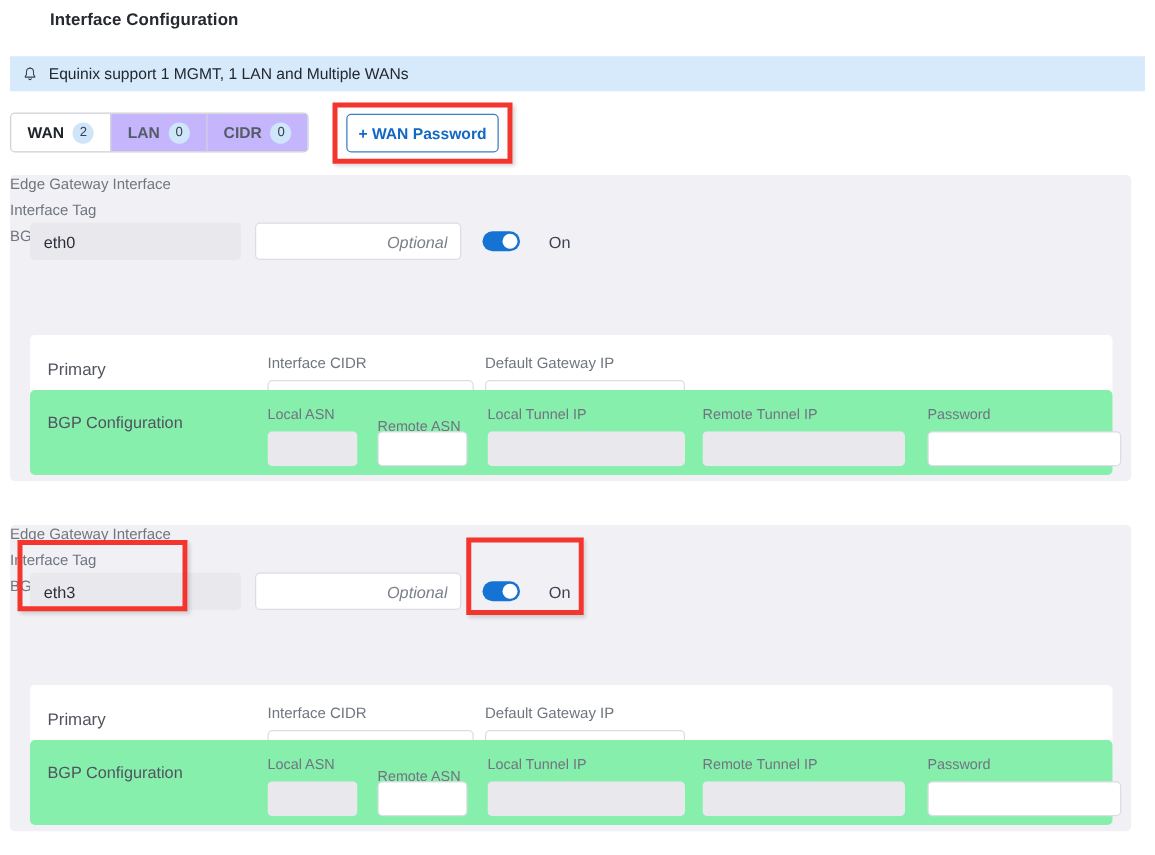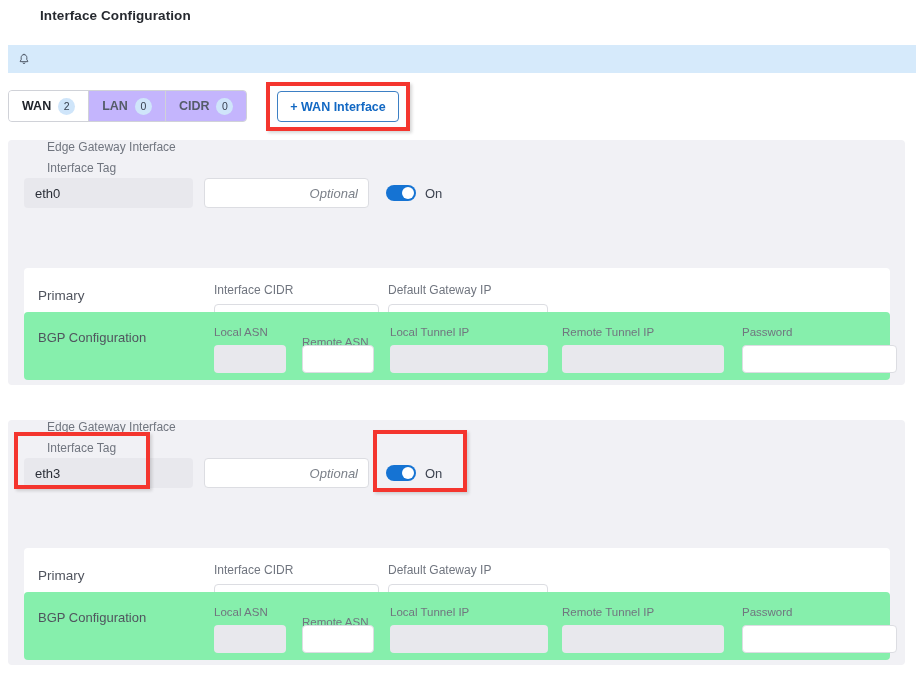--- a/index.html
+++ b/index.html
@@ -155,21 +155,20 @@
   
   .card-head {
     position: relative;
     height: 68px;
   }
   .field-label {
     font-size: 12px;
     color: #70757f;
     margin-bottom: 7px;
     white-space: nowrap;
-    margin-left: 39px;
   }
   .fl-egi   { left: 16px;  top: 15px; }
   .fl-tag   { left: 196px; top: 15px; }
   .fl-bgp   { left: 371px; top: 15px; }
 
   .input {
     height: 30px;
     border: 1px solid #dcdde2;
     border-radius: 4px;
     background: #ffffff;
@@ -208,21 +207,21 @@
     width: 165px;
   }
 
   
   .toggle-wrap {
     position: absolute;
     left: 378px;
     top: 38px;
     display: flex;
     align-items: center;
-    gap: 9px;
+    gap: 23px;
     height: 30px;
   }
   .toggle {
     width: 30px;
     height: 16px;
     border-radius: 9px;
     background: #1573d3;
     position: relative;
     cursor: pointer;
     flex: 0 0 auto;
@@ -337,41 +336,42 @@
 <body>
 
 <div class="page-title">Interface Configuration</div>
 
 <div class="banner">
   <svg class="banner-icon" viewBox="0 0 16 18" fill="none" stroke="currentColor" stroke-width="1.2">
     <path d="M8 2.2c-2.3 0-3.9 1.8-3.9 4v3.1L2.8 11.2v.8h10.4v-.8l-1.3-1.9V6.2c0-2.2-1.6-4-3.9-4z"></path>
     <path d="M8 1.1v1.1"></path>
     <path d="M6.6 13.2c0 .9.6 1.6 1.4 1.6s1.4-.7 1.4-1.6"></path>
   </svg>
+  <span class="banner-text">Equinix support 1 MGMT, 1 LAN and Multiple WANs</span>
 </div>
 
 <div class="tabs-row">
   <div class="tab-group">
     <div class="tab active">
       <span class="tab-label">WAN</span>
       <span class="tab-badge">2</span>
     </div>
     <div class="tab">
       <span class="tab-label">LAN</span>
       <span class="tab-badge">0</span>
     </div>
     <div class="tab">
       <span class="tab-label">CIDR</span>
       <span class="tab-badge">0</span>
     </div>
   </div>
 </div>
 
 <div class="annot-add"></div>
-<button class="add-btn">+ WAN Interface</button>
+<button class="add-btn">+ WAN Password</button>
 
 <div class="iface-card" id="card-0">
   <div class="card-head">
     <div class="field-label fl-egi">Edge Gateway Interface</div>
     <input class="input disabled egi-input" readonly="" value="eth0" style="">
 
     <div class="field-label fl-tag">Interface Tag</div>
     <input class="input tag tag-input" placeholder="Optional" style="">
 
     <div class="field-label fl-bgp">BGP</div>

